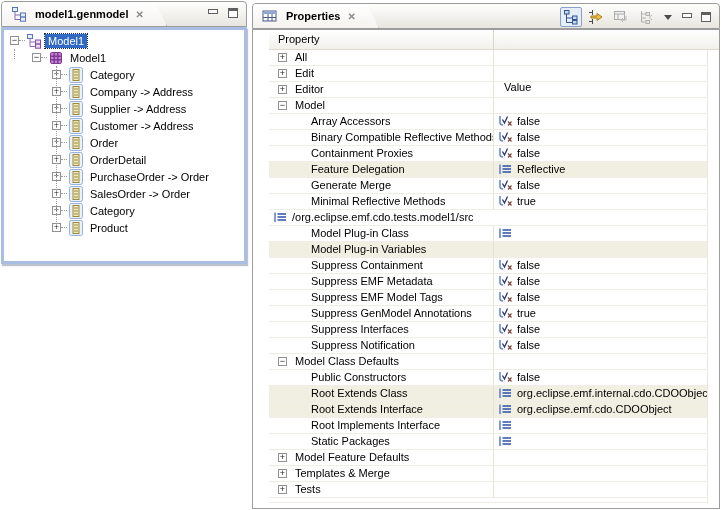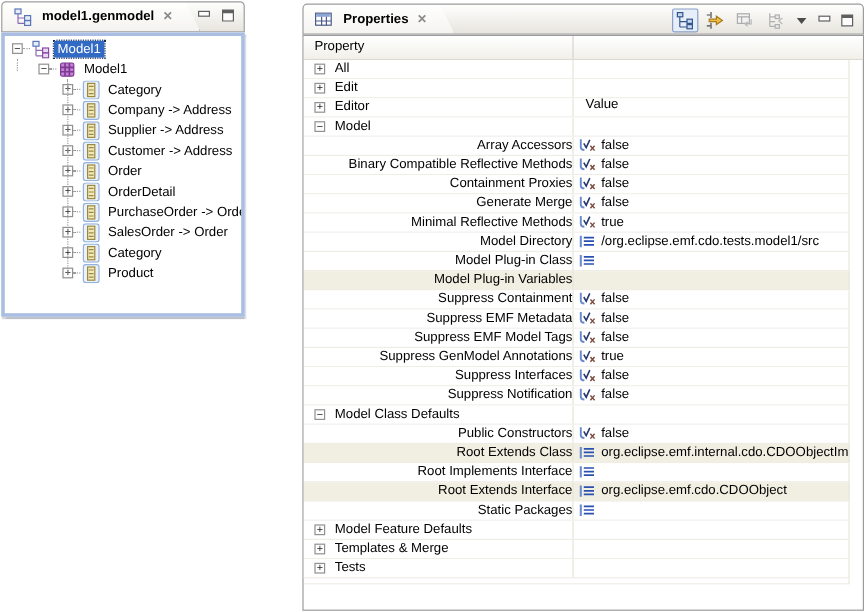--- a/index.html
+++ b/index.html
@@ -2,21 +2,21 @@
 <html style="--sel: #316AC5; --hl: #F1EFE2; --active-border: #A9BEE2;"><head>
 <meta charset="utf-8">
 <style>
   * { box-sizing: border-box; }
   html,body { margin:0; padding:0; }
   body {
     width:721px; height:510px; position:relative; overflow:hidden;
     background:#fff; font-family:"Liberation Sans", sans-serif; font-size:11px; color:#000;
   }
   .part { position:absolute; }
-  .editor-part { left:1px; top:1px; width:203px; height:263px; }
+  .editor-part { left:1px; top:1px; width:246px; height:263px; }
   .props-part  { left:252px; top:3px; width:468px; height:506px; }
 
   
   .tabbar {
     position:relative; height:26px;
     background:linear-gradient(#FEFEFD,#E7E5DE);
     border:1px solid #9C9C9C; border-bottom:1px solid #9C9C9C;
     border-radius:4px 4px 0 0;
   }
   .tab {
@@ -59,39 +59,39 @@
 
   
   .toolbar { position:absolute; right:5px; top:3px; display:flex; align-items:center; gap:3px; }
   .tbtn { width:22px; height:20px; display:flex; align-items:center; justify-content:center; border:1px solid transparent; }
   .tbtn.active { border:1px solid #8AA0CB; background:#E6EEF8; border-radius:2px; }
   .tbtn.menu { width:16px; }
   .glyph-menu { width:0; height:0; border-left:4px solid transparent; border-right:4px solid transparent; border-top:5px solid #4C4C4C; }
 
   .props-content {
     position:absolute; top:26px; left:0; right:0; bottom:0;
-    border:1px solid #9C9C9C; background:#fff; overflow:hidden;
+    border:1px solid #9C9C9C; background:#fff; overflow:hidden;padding-left:16px;
   }
   .cols-header { display:flex; height:20px; background:linear-gradient(#FFFFFF,#F1F0EA); border-bottom:1px solid #DDDACF; }
   .col-h { line-height:19px; white-space:nowrap; }
   .col-h.c-prop { width:225px; padding-left:9px; border-right:1px solid #D8D5CA; }
   .col-h.c-val  { flex:1; padding-left:10px;margin-top:48px; }
 
   .prow {
     display:flex; height:16px; line-height:15px;
     border-bottom:1px solid #EFEDE6; border-right:1px solid #E8E6DE;
     margin-right:11px; background:#fff;
   }
   .prow.hl { background:var(--hl,#F1EFE2); }
   .pcell-left {
     flex:none; width:225px; border-right:1px solid #E6E3D9;
     display:flex; align-items:center; overflow:hidden; white-space:nowrap;
   }
   .prow.cat  .pcell-left { padding-left:9px; }
-  .prow.prop .pcell-left { padding-left:42px;justify-content:flex-end; }
+  .prow.prop .pcell-left { padding-left:42px; }
   .pcell-left .expander { margin-right:8px; }
   .pcell-right { flex:1 1 auto; display:flex; align-items:center; gap:4px; padding-left:4px; overflow:hidden; white-space:nowrap; }
   .vicon { flex:none; width:15px; height:13px; }
   .vicon svg { display:block; }
   .pfiller { height:5px; border-bottom:1px solid #EFEDE6; border-right:1px solid #E8E6DE; margin-right:11px; }
 </style>
 </head>
 <body>
 
 <section class="part editor-part">
@@ -396,75 +396,86 @@
             <span class="vicon">
               <svg width="15" height="13" viewBox="0 0 15 13">
     <path d="M2 1 V7.5 Q2 10 5 10" stroke="#6A8AD0" stroke-width="1.6" fill="none"></path>
     <path d="M4.5 4.5 L6.5 8 L9.5 1.5" stroke="#24366E" stroke-width="1.3" fill="none"></path>
     <path d="M10 6.5 L13.5 10.5 M13.5 6.5 L10 10.5" stroke="#7A4A3A" stroke-width="1.2" fill="none"></path>
   </svg>
             </span>
             <span class="pvalue">false</span>
           </div>
         </div>
-        <div class="prow prop">
-          <div class="pcell-left">
-            <span class="plabel">Generate Merge</span>
-          </div>
-          <div class="pcell-right">
-            <span class="vicon">
-              <svg width="15" height="13" viewBox="0 0 15 13">
-    <path d="M2 1 V7.5 Q2 10 5 10" stroke="#6A8AD0" stroke-width="1.6" fill="none"></path>
-    <path d="M4.5 4.5 L6.5 8 L9.5 1.5" stroke="#24366E" stroke-width="1.3" fill="none"></path>
-    <path d="M10 6.5 L13.5 10.5 M13.5 6.5 L10 10.5" stroke="#7A4A3A" stroke-width="1.2" fill="none"></path>
-  </svg>
-            </span>
-            <span class="pvalue">false</span>
-          </div>
-        </div>
-        <div class="prow prop">
-          <div class="pcell-left">
-            <span class="plabel">Minimal Reflective Methods</span>
-          </div>
-          <div class="pcell-right">
-            <span class="vicon">
-              <svg width="15" height="13" viewBox="0 0 15 13">
-    <path d="M2 1 V7.5 Q2 10 5 10" stroke="#6A8AD0" stroke-width="1.6" fill="none"></path>
-    <path d="M4.5 4.5 L6.5 8 L9.5 1.5" stroke="#24366E" stroke-width="1.3" fill="none"></path>
-    <path d="M10 6.5 L13.5 10.5 M13.5 6.5 L10 10.5" stroke="#7A4A3A" stroke-width="1.2" fill="none"></path>
-  </svg>
-            </span>
-            <span class="pvalue">true</span>
-          </div>
-        </div>
-        <div class="prow prop">
-          <div class="pcell-left">
-            <span class="plabel">Model Directory</span>
+        <div class="prow prop hl">
+          <div class="pcell-left">
+            <span class="plabel">Feature Delegation</span>
           </div>
           <div class="pcell-right">
             <span class="vicon">
               <svg width="15" height="13" viewBox="0 0 15 13">
     <path d="M2 1.5 V11" stroke="#6A8AD0" stroke-width="1.7" fill="none"></path>
     <path d="M4.5 3 H13 M4.5 6 H13 M4.5 9 H13" stroke="#2A50B0" stroke-width="1.4" fill="none"></path>
   </svg>
             </span>
-            <span class="pvalue">/org.eclipse.emf.cdo.tests.model1/src</span>
-          </div>
-        </div>
-        <div class="prow prop">
-          <div class="pcell-left">
-            <span class="plabel">Model Plug-in Class</span>
-          </div>
+            <span class="pvalue">Reflective</span>
+          </div>
+        </div>
+        <div class="prow prop">
+          <div class="pcell-left">
+            <span class="plabel">Generate Merge</span>
+          </div>
+          <div class="pcell-right">
+            <span class="vicon">
+              <svg width="15" height="13" viewBox="0 0 15 13">
+    <path d="M2 1 V7.5 Q2 10 5 10" stroke="#6A8AD0" stroke-width="1.6" fill="none"></path>
+    <path d="M4.5 4.5 L6.5 8 L9.5 1.5" stroke="#24366E" stroke-width="1.3" fill="none"></path>
+    <path d="M10 6.5 L13.5 10.5 M13.5 6.5 L10 10.5" stroke="#7A4A3A" stroke-width="1.2" fill="none"></path>
+  </svg>
+            </span>
+            <span class="pvalue">false</span>
+          </div>
+        </div>
+        <div class="prow prop">
+          <div class="pcell-left">
+            <span class="plabel">Minimal Reflective Methods</span>
+          </div>
+          <div class="pcell-right">
+            <span class="vicon">
+              <svg width="15" height="13" viewBox="0 0 15 13">
+    <path d="M2 1 V7.5 Q2 10 5 10" stroke="#6A8AD0" stroke-width="1.6" fill="none"></path>
+    <path d="M4.5 4.5 L6.5 8 L9.5 1.5" stroke="#24366E" stroke-width="1.3" fill="none"></path>
+    <path d="M10 6.5 L13.5 10.5 M13.5 6.5 L10 10.5" stroke="#7A4A3A" stroke-width="1.2" fill="none"></path>
+  </svg>
+            </span>
+            <span class="pvalue">true</span>
+          </div>
+        </div>
+        <div class="prow prop">
           <div class="pcell-right">
             <span class="vicon">
               <svg width="15" height="13" viewBox="0 0 15 13">
     <path d="M2 1.5 V11" stroke="#6A8AD0" stroke-width="1.7" fill="none"></path>
     <path d="M4.5 3 H13 M4.5 6 H13 M4.5 9 H13" stroke="#2A50B0" stroke-width="1.4" fill="none"></path>
   </svg>
             </span>
+            <span class="pvalue">/org.eclipse.emf.cdo.tests.model1/src</span>
+          </div>
+        </div>
+        <div class="prow prop">
+          <div class="pcell-left">
+            <span class="plabel">Model Plug-in Class</span>
+          </div>
+          <div class="pcell-right">
+            <span class="vicon">
+              <svg width="15" height="13" viewBox="0 0 15 13">
+    <path d="M2 1.5 V11" stroke="#6A8AD0" stroke-width="1.7" fill="none"></path>
+    <path d="M4.5 3 H13 M4.5 6 H13 M4.5 9 H13" stroke="#2A50B0" stroke-width="1.4" fill="none"></path>
+  </svg>
+            </span>
           </div>
         </div>
         <div class="prow prop hl">
           <div class="pcell-left">
             <span class="plabel">Model Plug-in Variables</span>
           </div>
         </div>
         <div class="prow prop">
           <div class="pcell-left">
             <span class="plabel">Suppress Containment</span>
@@ -584,45 +595,45 @@
           <div class="pcell-right">
             <span class="vicon">
               <svg width="15" height="13" viewBox="0 0 15 13">
     <path d="M2 1.5 V11" stroke="#6A8AD0" stroke-width="1.7" fill="none"></path>
     <path d="M4.5 3 H13 M4.5 6 H13 M4.5 9 H13" stroke="#2A50B0" stroke-width="1.4" fill="none"></path>
   </svg>
             </span>
             <span class="pvalue">org.eclipse.emf.internal.cdo.CDOObjectImpl</span>
           </div>
         </div>
-        <div class="prow prop">
-          <div class="pcell-left">
-            <span class="plabel">Root Implements Interface</span>
+        <div class="prow prop hl">
+          <div class="pcell-left">
+            <span class="plabel">Root Extends Interface</span>
           </div>
           <div class="pcell-right">
             <span class="vicon">
               <svg width="15" height="13" viewBox="0 0 15 13">
     <path d="M2 1.5 V11" stroke="#6A8AD0" stroke-width="1.7" fill="none"></path>
     <path d="M4.5 3 H13 M4.5 6 H13 M4.5 9 H13" stroke="#2A50B0" stroke-width="1.4" fill="none"></path>
   </svg>
             </span>
-          </div>
-        </div>
-        <div class="prow prop hl">
-          <div class="pcell-left">
-            <span class="plabel">Root Extends Interface</span>
+            <span class="pvalue">org.eclipse.emf.cdo.CDOObject</span>
+          </div>
+        </div>
+        <div class="prow prop">
+          <div class="pcell-left">
+            <span class="plabel">Root Implements Interface</span>
           </div>
           <div class="pcell-right">
             <span class="vicon">
               <svg width="15" height="13" viewBox="0 0 15 13">
     <path d="M2 1.5 V11" stroke="#6A8AD0" stroke-width="1.7" fill="none"></path>
     <path d="M4.5 3 H13 M4.5 6 H13 M4.5 9 H13" stroke="#2A50B0" stroke-width="1.4" fill="none"></path>
   </svg>
             </span>
-            <span class="pvalue">org.eclipse.emf.cdo.CDOObject</span>
           </div>
         </div>
         <div class="prow prop">
           <div class="pcell-left">
             <span class="plabel">Static Packages</span>
           </div>
           <div class="pcell-right">
             <span class="vicon">
               <svg width="15" height="13" viewBox="0 0 15 13">
     <path d="M2 1.5 V11" stroke="#6A8AD0" stroke-width="1.7" fill="none"></path>

